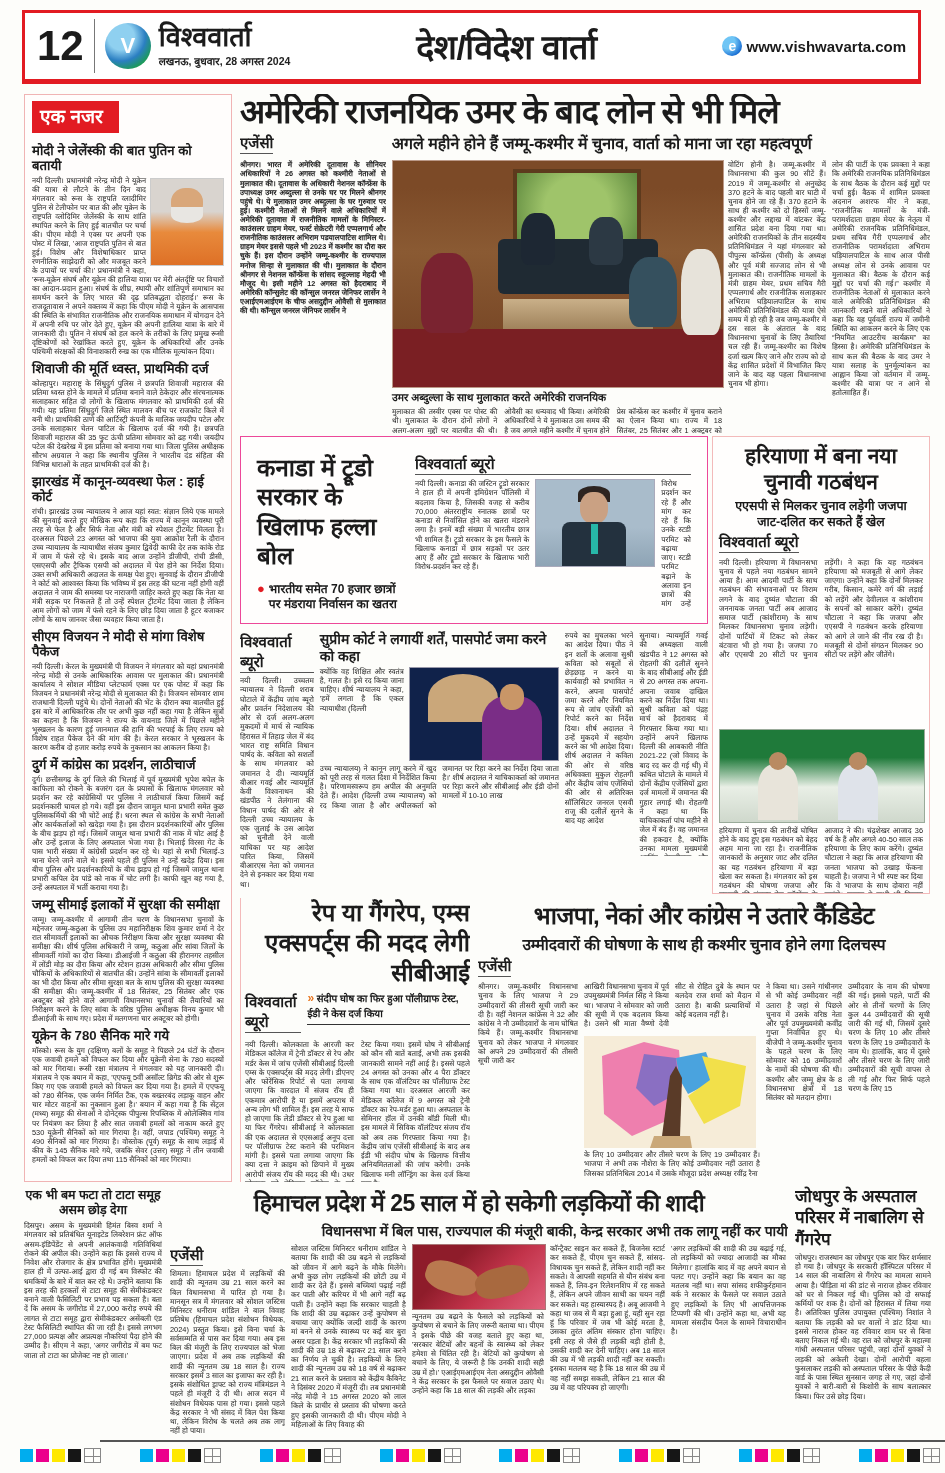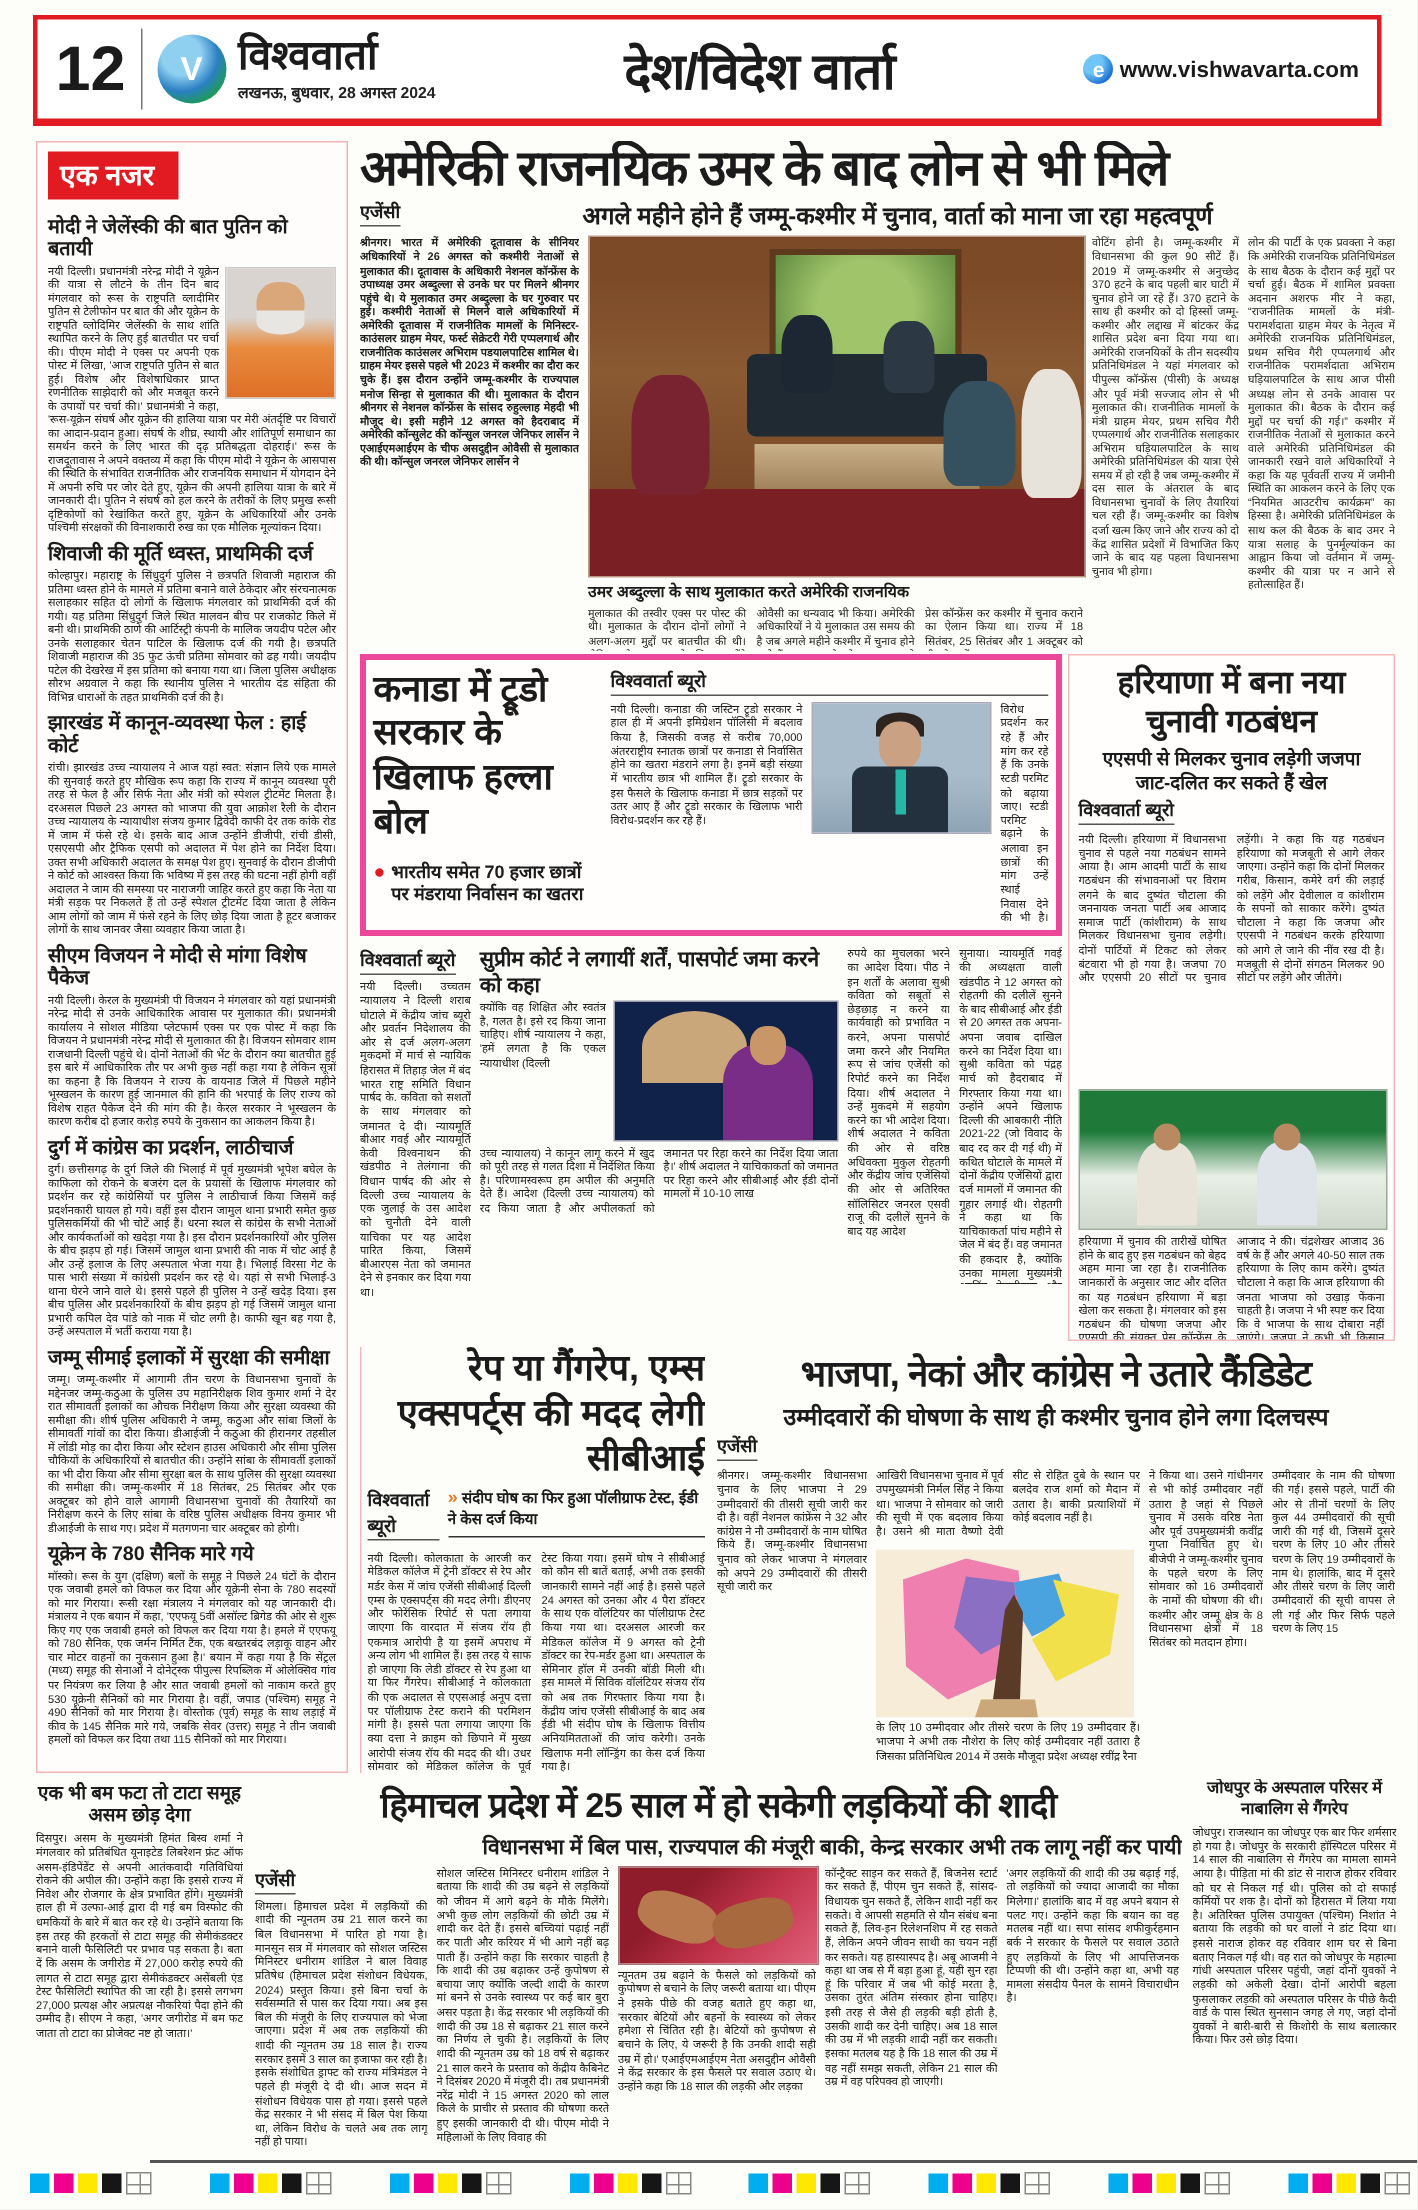--- a/index.html
+++ b/index.html
@@ -24,21 +24,21 @@
         padding:5px 7px;box-sizing:border-box;overflow:hidden;background:#fffdfc;}
   .rail-banner{display:inline-block;background:#e21b22;color:#fff;font-weight:bold;font-size:19px;
                padding:2px 16px 4px 8px;margin:1px 0 5px;}
   .rail-head{font-size:13.2px;font-weight:bold;line-height:1.12;margin:6px 0 2px;}
   .rail-body{font-size:7.4px;line-height:1.22;text-align:justify;color:#1d1d1d;}
   .modi-photo{float:right;width:72px;height:86px;margin:2px 0 3px 4px;border:1px solid #ccc;
      background:linear-gradient(180deg,#d9d4cf 0 38%,#e88a3c 62%,#de7026 100%);position:relative;}
   .modi-photo .face{position:absolute;left:20px;top:9px;width:32px;height:30px;border-radius:45%;background:#d9a77a;}
   .modi-photo .beard{position:absolute;left:20px;top:28px;width:32px;height:16px;border-radius:0 0 50% 50%;background:#e8e6e2;}
   
-  .byline{font-weight:bold;font-size:12px;border-bottom:1px solid #555;display:inline-block;padding-bottom:1px;margin-bottom:3px;}
+  .byline{font-weight:bold;font-size:15px;border-bottom:1px solid #555;display:inline-block;padding-bottom:1px;margin-bottom:3px;}
   .small-body{font-size:7.4px;line-height:1.25;text-align:justify;color:#1d1d1d;}
   .caption{font-size:10.5px;font-weight:bold;margin:2px 0 3px;}
   
   .lead{position:absolute;left:240px;top:94px;width:690px;height:340px;overflow:hidden;}
   .lead-head{font-size:33px;font-weight:bold;white-space:nowrap;letter-spacing:-1px;line-height:1.1;}
   .lead-subrow{display:flex;align-items:flex-start;margin-top:2px;}
   .lead-subhead{flex:1;text-align:center;font-size:16px;font-weight:bold;}
   .lead-cols{display:flex;gap:6px;margin-top:3px;}
   .lead-c1{width:146px;font-weight:bold;}
   .lead-center{width:330px;}
@@ -47,22 +47,22 @@
      background:linear-gradient(180deg,#7c4a27 0 12%,#8a5a33 40%,#6e3d1f 100%);}
   .meeting-photo .window{position:absolute;left:120px;top:8px;width:120px;height:90px;background:
      radial-gradient(circle at 50% 40%,#9fc46a 0 40%,#4e7a33 100%);border:4px solid #5d3a1d;}
   .meeting-photo .sofa{position:absolute;left:105px;top:78px;width:160px;height:55px;background:#1f2a33;border-radius:6px;}
   .meeting-photo .table{position:absolute;left:110px;top:138px;width:150px;height:46px;background:linear-gradient(180deg,#c9b089,#8a6b43);}
   .meeting-photo .carpet{position:absolute;left:0;top:168px;width:100%;height:60px;background:#7a1f23;}
   .meeting-photo .fig{position:absolute;border-radius:40% 40% 20% 20%;}
   .below-photo{margin-top:2px;column-count:3;column-gap:7px;font-size:7.3px;line-height:1.25;text-align:justify;height:86px;overflow:hidden;}
   .lead-c1 .small-body,.lead-c3 .small-body,.lead-c4 .small-body{font-size:7.3px;height:315px;overflow:hidden;}
   
-  .canada{position:absolute;left:240px;top:436px;width:468px;height:188px;border:4px solid #ec4899;
-          padding:5px;box-sizing:border-box;display:flex;gap:8px;overflow:hidden;background:#fffefd;}
+  .canada{position:absolute;left:240px;top:436px;width:468px;height:188px;border:1px solid #ec4899;
+          padding:16px;box-sizing:border-box;display:flex;gap:8px;overflow:hidden;background:#fffefd;}
   .canada-left{width:150px;flex:0 0 auto;}
   .canada-head{font-size:24px;font-weight:bold;line-height:1.22;}
   .canada-bullet{margin-top:12px;font-size:12px;font-weight:bold;line-height:1.25;display:flex;gap:4px;}
   .red-dot{color:#e21b22;font-size:13px;line-height:1;}
   .canada-right{flex:1;display:flex;flex-direction:column;overflow:hidden;}
   .canada-mid{display:flex;gap:6px;margin-top:1px;}
   .canada-mid .cL{width:128px;}
   .trudeau-photo{width:118px;height:86px;flex:0 0 auto;position:relative;overflow:hidden;border:1px solid #aab;
      background:linear-gradient(180deg,#a9bccb 0 55%,#8ea4b5 100%);}
   .trudeau-photo .head{position:absolute;left:44px;top:12px;width:28px;height:32px;border-radius:45%;background:#caa183;}
@@ -126,21 +126,21 @@
   .himachal-cols>div{width:115px;}
   .himachal-cols .photo-col{width:132px;}
   .wedding-photo{width:132px;height:64px;position:relative;overflow:hidden;border:1px solid #a77;
      background:linear-gradient(135deg,#8e1c2a 0 30%,#c2334a 60%,#e0607a 100%);margin-bottom:2px;}
   .wedding-photo .h1,.wedding-photo .h2{position:absolute;width:54px;height:30px;border-radius:40%;background:#b9794f;}
   .wedding-photo .h1{left:12px;top:18px;transform:rotate(18deg);}
   .wedding-photo .h2{left:62px;top:22px;transform:rotate(-14deg);background:#a8693f;}
   .himachal-cols .small-body{height:190px;overflow:hidden;}
   .photo-col .small-body{height:124px;}
   .jodhpur{position:absolute;left:795px;top:1186px;width:136px;height:268px;overflow:hidden;}
-  .jodhpur-head{font-size:11px;font-weight:bold;text-align:center;line-height:1.25;}
+  .jodhpur-head{font-size:17px;font-weight:bold;text-align:left;line-height:1.25;}
   .jodhpur .small-body{margin-top:3px;}
   
   .marks-rule{position:absolute;left:100px;top:1440px;width:845px;height:2px;background:#555;}
   .marks{position:absolute;left:20px;top:1448px;width:920px;display:flex;justify-content:space-between;}
   .mark-group{display:flex;gap:3px;align-items:center;}
   .sw{width:13px;height:13px;display:inline-block;}
   .sw.c{background:#00adee;} .sw.m{background:#ec008c;} .sw.y{background:#ffe800;} .sw.k{background:#161616;}
   .reg{width:15px;height:13px;border:1px solid #888;display:inline-block;position:relative;}
   .reg:before{content:"";position:absolute;left:50%;top:0;bottom:0;width:1px;background:#888;}
   .reg:after{content:"";position:absolute;top:50%;left:0;right:0;height:1px;background:#888;}

